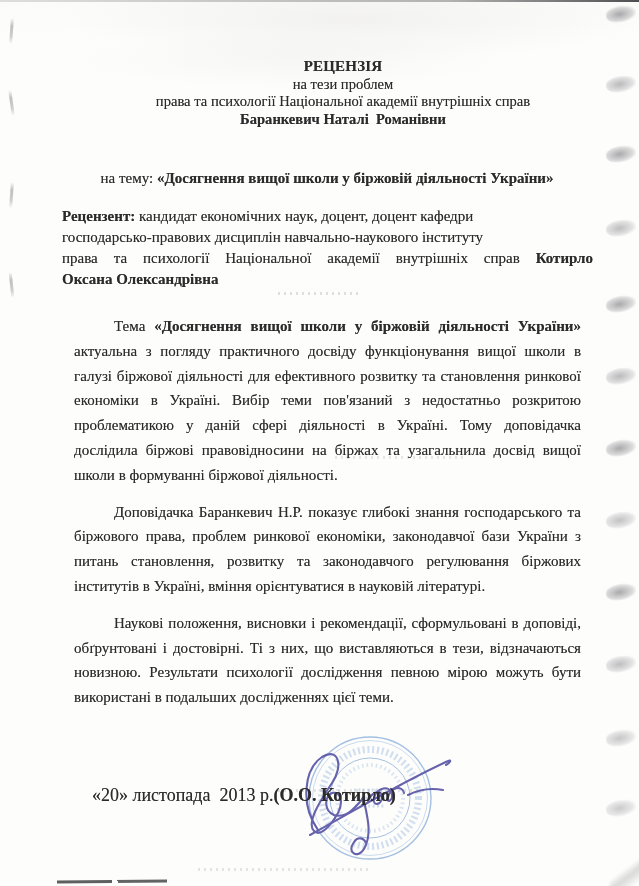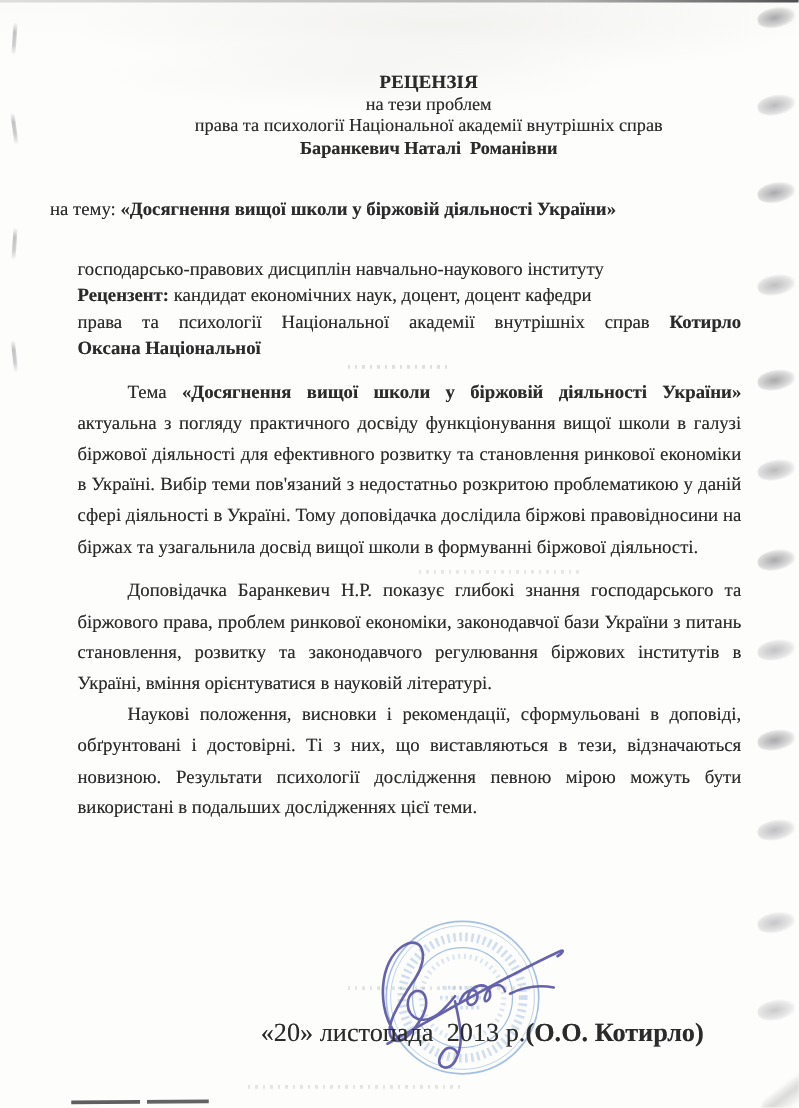--- a/index.html
+++ b/index.html
@@ -20,40 +20,40 @@
   .soft{text-shadow:0 0 .5px rgba(45,45,45,.55);}
   
   .header{
     position:absolute;top:58px;left:78px;width:530px;
     text-align:center;font-size:14.6px;line-height:17.5px;
   }
   .header .title{font-size:15px;font-weight:700;letter-spacing:.2px;}
   .prewrap{white-space:pre-wrap;}
   
   .topic{
-    position:absolute;top:160px;left:40px;width:574px;
-    text-align:left;font-size:15px;
+    position:absolute;top:170px;left:40px;width:574px;
+    text-align:center;font-size:15px;
   }
   
   .reviewer{
     position:absolute;top:206px;left:62px;width:531px;
     font-size:15px;line-height:21px;
   }
   .reviewer .jline{text-align:justify;text-align-last:justify;}
   
   .bodytext{
     position:absolute;top:302px;left:62px;width:531px;
     font-size:15px;line-height:24.8px;text-align:justify;
   }
-  .bodytext p{margin:0;text-indent:40px;}
+  .bodytext p{margin:12px;text-indent:40px;}
   .bodytext p.gap{margin-top:10px;}
   
   .signrow{
-    position:absolute;top:814px;left:62px;width:501px;
-    display:flex;justify-content:flex-end;font-size:21px;
+    position:absolute;top:785px;left:62px;width:501px;
+    display:flex;justify-content:flex-start;font-size:18px;
   }
   .signrow .date{padding-left:30px;}
   
   .stamp{position:absolute;left:292px;top:726px;filter:blur(.3px);}
   .signature{position:absolute;left:280px;top:735px;filter:blur(.2px);}
   
   .topedge{position:absolute;top:0;left:0;width:639px;height:2px;
     background:linear-gradient(90deg,rgba(90,90,90,.18),rgba(70,70,70,.38) 70%,rgba(35,35,38,.8));}
   .smudge-r{position:absolute;left:606px;width:30px;height:16px;border-radius:45%;
     background:radial-gradient(ellipse at 45% 50%, rgba(100,100,106,.55), rgba(125,125,130,.28) 55%, rgba(0,0,0,0) 78%);
@@ -104,24 +104,24 @@
     <div>на тези проблем</div>
     <div>права та психології Національної академії внутрішніх справ</div>
     <div class="b prewrap">Баранкевич Наталі  Романівни</div>
   </div>
 
   <div class="topic soft">
     <span>на тему: </span><span class="b">«Досягнення вищої школи у біржовій діяльності України»</span>
   </div>
 
   <div class="reviewer soft">
+    <div><span class="b">Рецензент: </span><span>кандидат економічних наук, доцент, доцент кафедри</span></div>
     <div><span>господарсько-правових дисциплін навчально-наукового інституту</span></div>
-    <div><span class="b">Рецензент: </span><span>кандидат економічних наук, доцент, доцент кафедри</span></div>
     <div class="jline"><span>права та психології Національної академії внутрішніх справ </span><span class="b">Котирло</span></div>
-    <div><span class="b">Оксана Національної</span></div>
+    <div><span class="b">Оксана Олександрівна</span></div>
   </div>
 
   <div class="bodytext soft">
     <p><span>Тема </span><span class="b">«Досягнення вищої школи у біржовій діяльності України»</span><span> актуальна з погляду практичного досвіду функціонування вищої школи в галузі біржової діяльності для ефективного розвитку та становлення ринкової економіки в Україні. Вибір теми пов'язаний з недостатньо розкритою проблематикою у даній сфері діяльності в Україні. Тому доповідачка дослідила біржові правовідносини на біржах та узагальнила досвід вищої школи в формуванні біржової діяльності.</span></p>
     <p class="gap"><span>Доповідачка Баранкевич Н.Р. показує глибокі знання господарського та біржового права, проблем ринкової економіки, законодавчої бази України з питань становлення, розвитку та законодавчого регулювання біржових інститутів в Україні, вміння орієнтуватися в науковій літературі.</span></p>
     <p><span>Наукові положення, висновки і рекомендації, сформульовані в доповіді, обґрунтовані і достовірні. Ті з них, що виставляються в тези, відзначаються новизною. Результати психології дослідження певною мірою можуть бути використані в подальших дослідженнях цієї теми.</span></p>
   </div>
 
   <svg class="stamp" width="160" height="150" viewBox="0 0 160 150">
     <g stroke="#6d9bd3" fill="none" opacity=".62">

